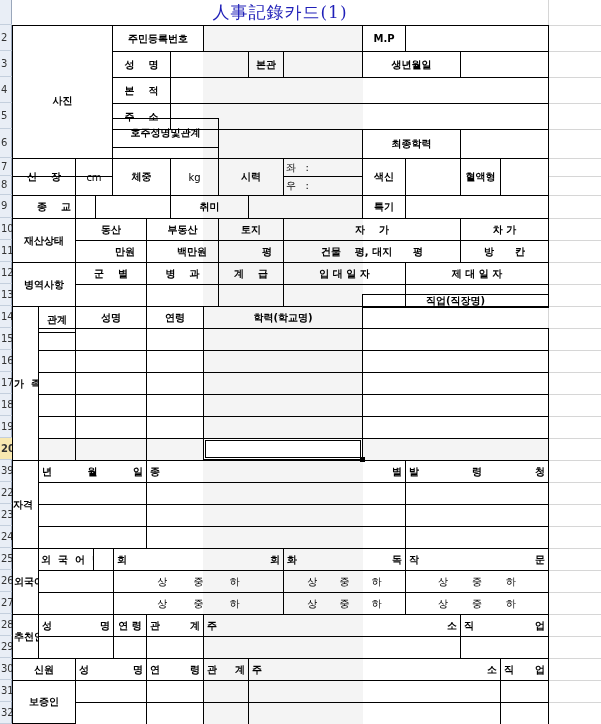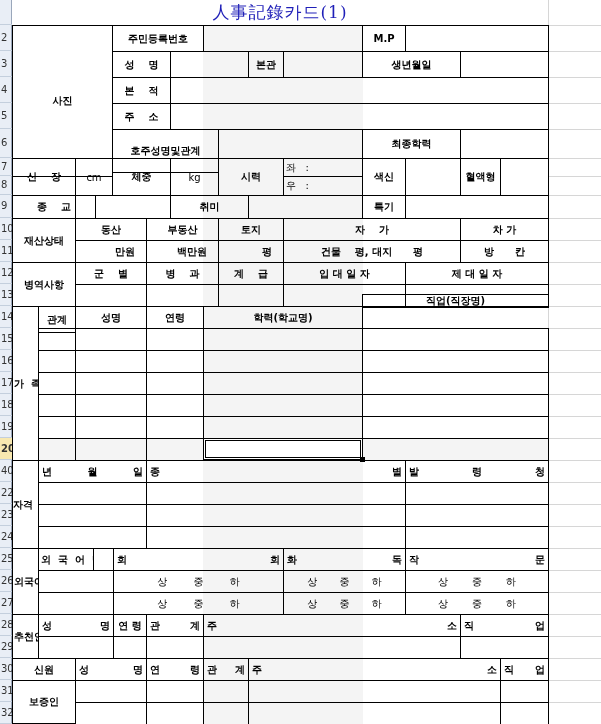--- a/index.html
+++ b/index.html
@@ -36,21 +36,21 @@
   <div class="rn" style="top:240px;height:22px">11</div>
   <div class="rn" style="top:262px;height:22px">12</div>
   <div class="rn" style="top:284px;height:22px">13</div>
   <div class="rn" style="top:306px;height:22px">14</div>
   <div class="rn" style="top:328px;height:22px">15</div>
   <div class="rn" style="top:350px;height:22px">16</div>
   <div class="rn" style="top:372px;height:22px">17</div>
   <div class="rn" style="top:394px;height:22px">18</div>
   <div class="rn" style="top:416px;height:22px">19</div>
   <div class="rn active" style="top:438px;height:22px">20</div>
-  <div class="rn" style="top:460px;height:22px">40</div>
+  <div class="rn" style="top:460px;height:22px">39</div>
   <div class="rn" style="top:482px;height:22px">22</div>
   <div class="rn" style="top:504px;height:22px">23</div>
   <div class="rn" style="top:526px;height:22px">24</div>
   <div class="rn" style="top:548px;height:22px">25</div>
   <div class="rn" style="top:570px;height:22px">26</div>
   <div class="rn" style="top:592px;height:22px">27</div>
   <div class="rn" style="top:614px;height:22px">28</div>
   <div class="rn" style="top:636px;height:22px">29</div>
   <div class="rn" style="top:658px;height:22px">30</div>
   <div class="rn" style="top:680px;height:22px">31</div>
@@ -106,21 +106,21 @@
 <div class="c" style="left:283px;top:51px;width:80px;height:27px"></div>
 <div class="c" style="left:362px;top:51px;width:99px;height:27px">생년월일</div>
 <div class="c" style="left:460px;top:51px;width:89px;height:27px"></div>
 
 <div class="c" style="left:112px;top:77px;width:59px;height:27px">본    적</div>
 <div class="c" style="left:170px;top:77px;width:379px;height:27px"></div>
 
 <div class="c" style="left:112px;top:103px;width:59px;height:27px">주    소</div>
 <div class="c" style="left:170px;top:103px;width:379px;height:27px"></div>
 
-<div class="c" style="left:112px;top:129px;width:107px;height:44px">호주성명및관계</div>
+<div class="c" style="left:112px;top:118px;width:107px;height:30px">호주성명및관계</div>
 <div class="c" style="left:218px;top:129px;width:145px;height:30px"></div>
 <div class="c" style="left:362px;top:129px;width:99px;height:30px">최종학력</div>
 <div class="c" style="left:460px;top:129px;width:89px;height:30px"></div>
 
 <div class="c" style="left:12px;top:158px;width:64px;height:38px">신    장</div>
 <div class="c n" style="left:75px;top:158px;width:38px;height:38px">cm</div>
 <div class="c" style="left:112px;top:158px;width:59px;height:38px">체중</div>
 <div class="c n" style="left:170px;top:158px;width:49px;height:38px">kg</div>
 <div class="c" style="left:218px;top:158px;width:66px;height:38px">시력</div>
 <div class="c n l" style="left:283px;top:158px;width:80px;height:19px">좌   :</div>

